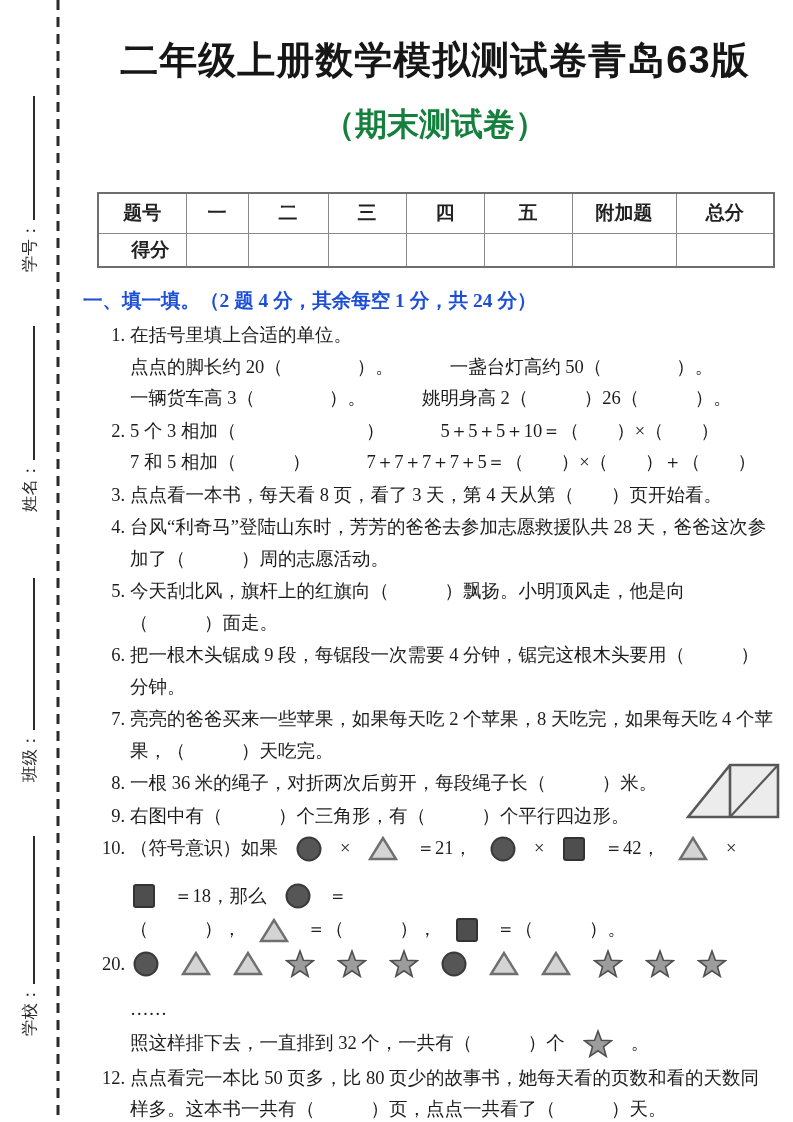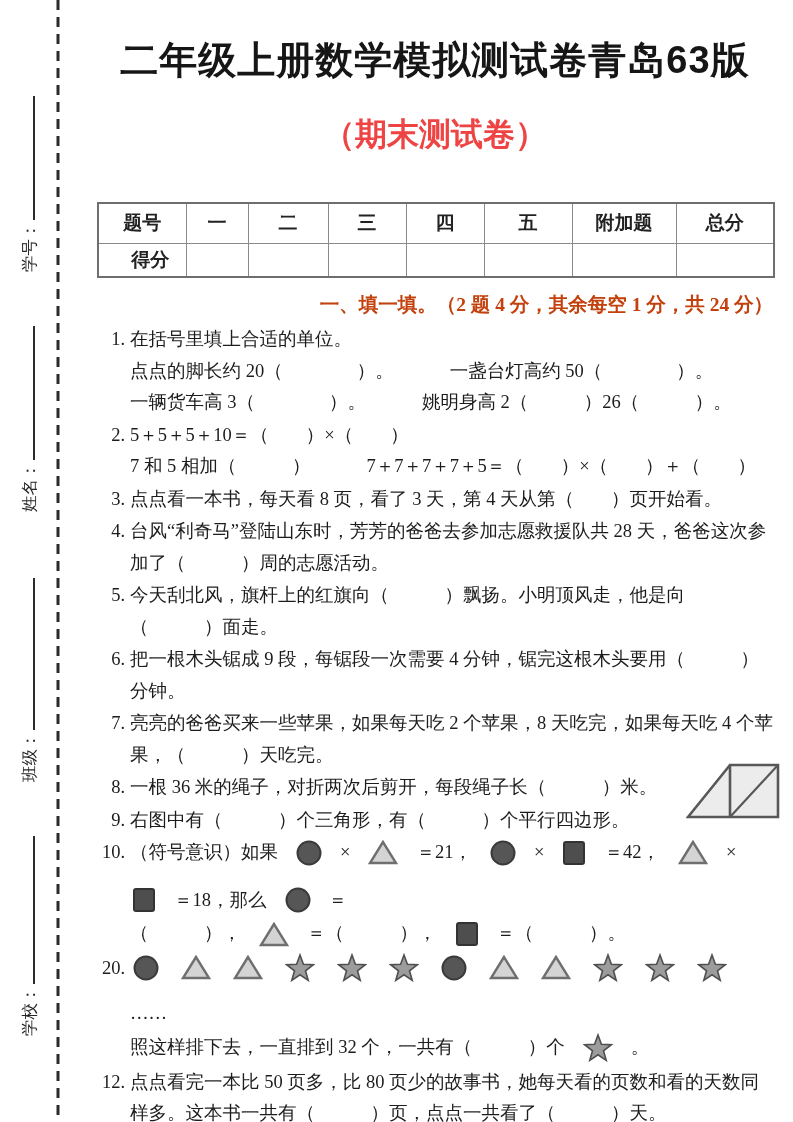--- a/index.html
+++ b/index.html
@@ -44,27 +44,27 @@
     margin-top: 26px;
     text-align: center;
     font-family: "Liberation Sans", sans-serif;
     font-weight: 700;
     font-size: 38px;
     line-height: 52px;
     letter-spacing: 1px;
     color: #161616;
   }
   .subtitle {
-    margin-top: 26px;
+    margin-top: 16px;
     text-align: center;
     font-family: "Liberation Sans", sans-serif;
     font-weight: 700;
     font-size: 32px;
     line-height: 44px;
-    color: #ef4444;
+    color: #15803d;
   }
   
   table.score {
     margin-top: 46px;
     width: 676px;
     border-collapse: collapse;
     table-layout: fixed;
     font-family: "Liberation Sans", sans-serif;
   }
   table.score td {
@@ -74,27 +74,26 @@
     font-size: 19px;
     font-weight: 600;
     color: #222;
   }
   table.score { border: 2px solid #6e6e6e; }
   tr.r-head td { height: 40px; }
   tr.r-score td { height: 34px; padding-left: 16px; }
 
   
   .sec-heading {
-    margin-top: 12px;
+    margin-top: 18px;
     margin-left: -14px;
     font-weight: 700;
     font-size: 19.5px;
     line-height: 30px;
-    color: #c2410c;
-    text-align: right;
+    color: #1d4ed8;
   }
   .qlist { margin-top: 4px; font-size: 18.5px; line-height: 31.5px; color: #1c1c1c; }
   .q { position: relative; padding-left: 33px; margin-bottom: 1px; }
   .q .num { position: absolute; left: 0; width: 28px; text-align: right; }
   .pair { display: flex; column-gap: 56px; flex-wrap: wrap; }
   .parts-line { display: flex; align-items: center; flex-wrap: wrap; min-height: 36px; gap: 16px; }
   .parts-line .shape { display: inline-flex; align-items: center; margin: 0 2px; }
   .q11-row .shape { margin: 0 3px; }
 
   
@@ -189,20 +188,21 @@
         </div>
         <div class="pair">
           <span>一辆货车高 3（　　　　）。</span>
           <span>姚明身高 2（　　　）26（　　　）。</span>
         </div>
       </div>
 
       <div class="q">
         <span class="num">2.</span>
         <div class="pair">
+          <span>5 个 3 相加（　　　　　　　）</span>
           <span>5＋5＋5＋10＝（　　）×（　　）</span>
         </div>
         <div class="pair">
           <span>7 和 5 相加（　　　）</span>
           <span>7＋7＋7＋7＋5＝（　　）×（　　）＋（　　）</span>
         </div>
       </div>
 
       <div class="q">
         <span class="num">3.</span>

